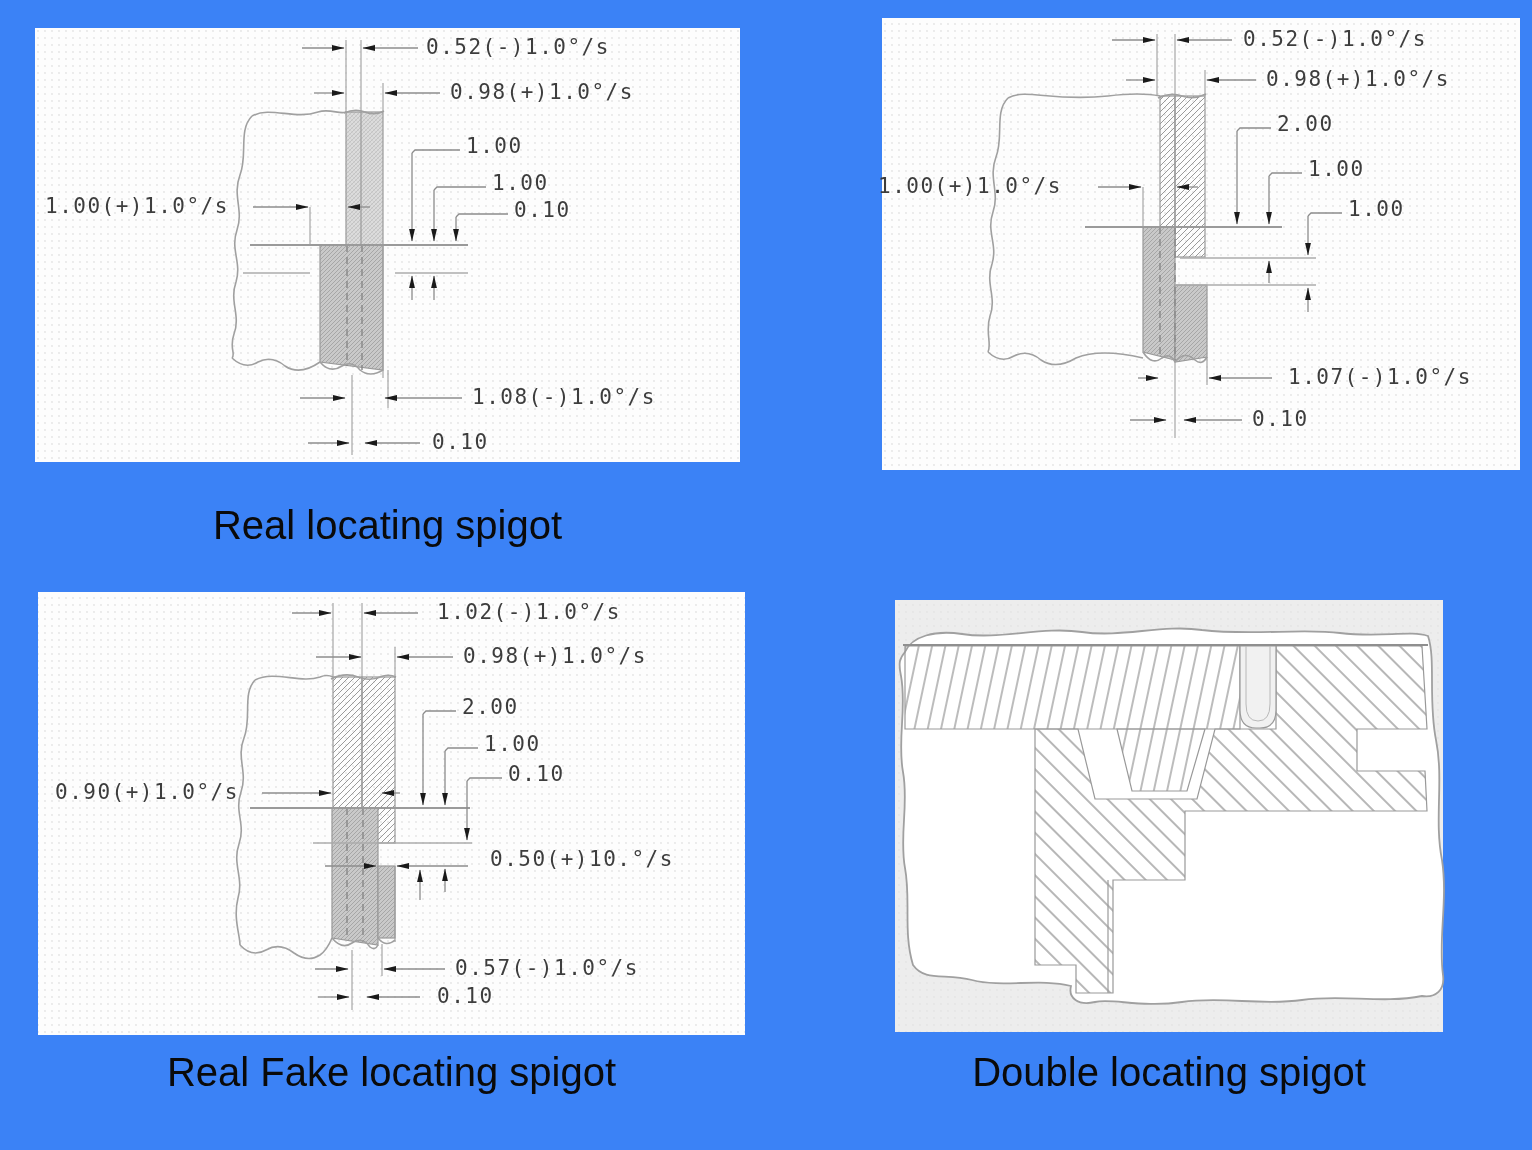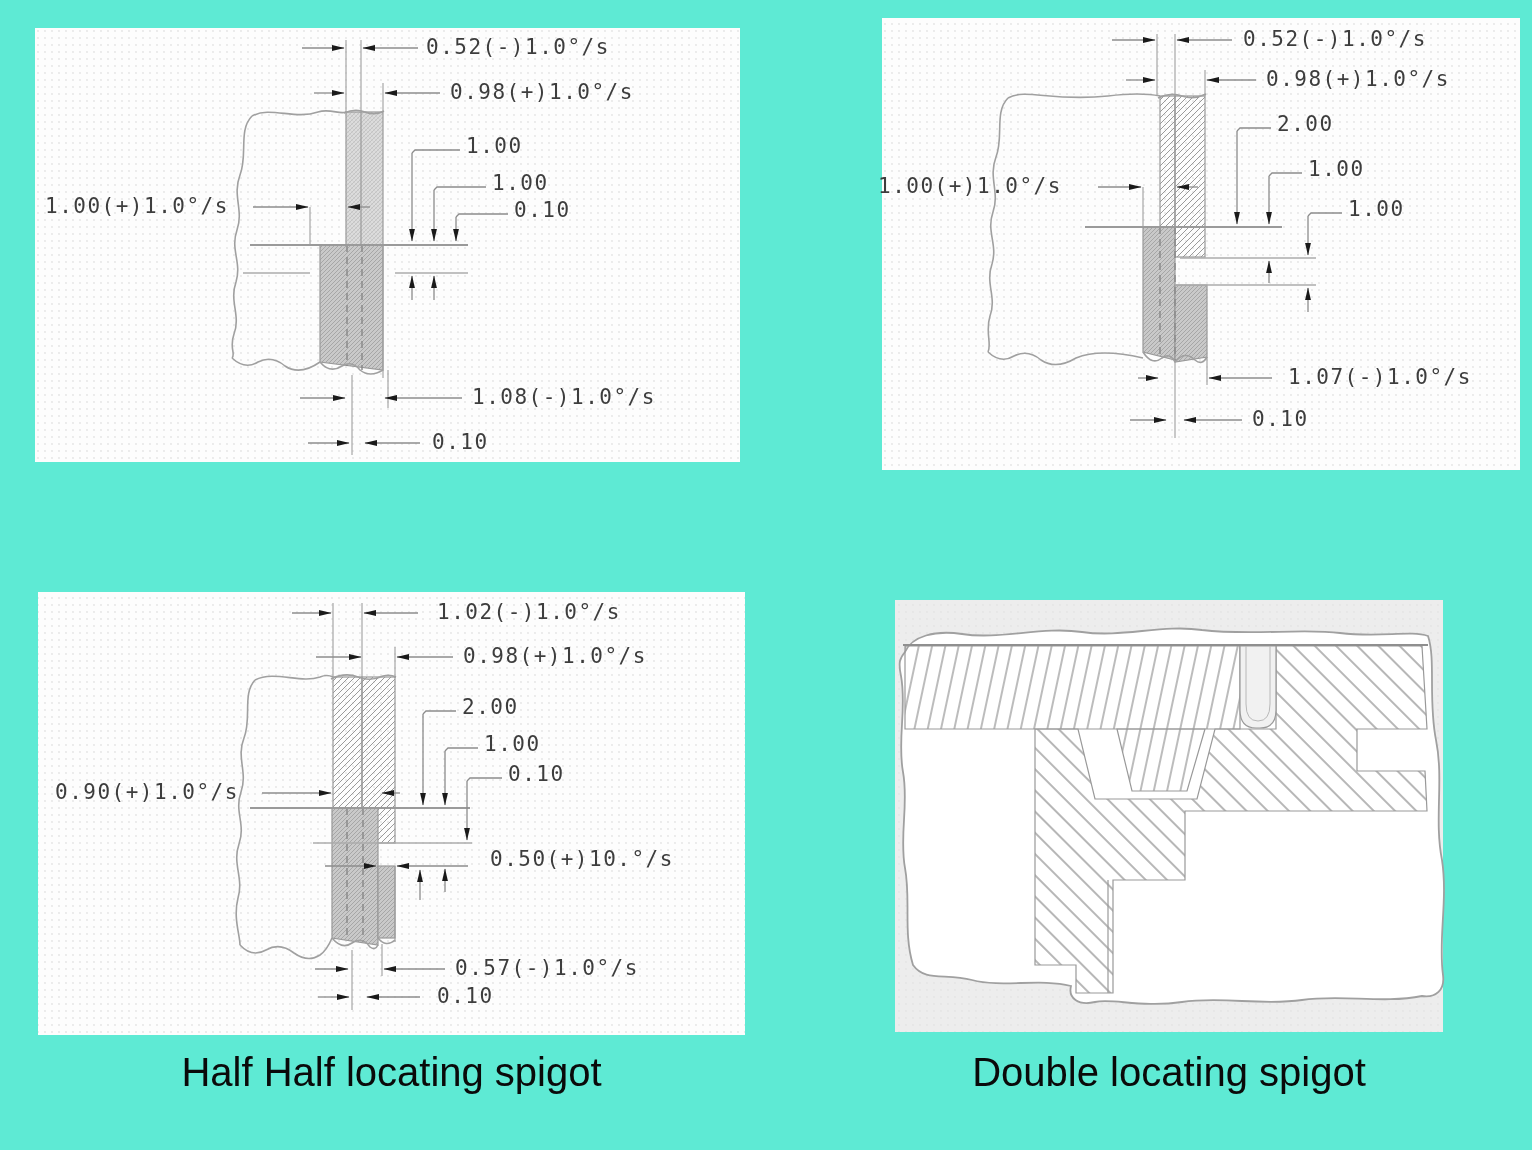--- a/index.html
+++ b/index.html
@@ -1,16 +1,16 @@
 <!DOCTYPE html>
 <html><head>
 <meta charset="utf-8">
 <style>
   html,body{margin:0;padding:0;background:#ffffff;}
-  #canvas{position:relative;width:1532px;height:1150px;background:#5eead4;overflow:hidden;
+  #canvas{position:relative;width:1532px;height:1150px;background:#3b82f6;overflow:hidden;
           font-family:"Liberation Sans", sans-serif;}
   svg{position:absolute;left:0;top:0;}
   .caption{position:absolute;text-align:center;font-size:40px;color:#0a0a0a;
            font-family:"Liberation Sans", sans-serif;letter-spacing:0px;}
   svg text{font-family:"DejaVu Sans Mono", monospace;font-size:21px;fill:#3d3d3d;letter-spacing:1.5px;}
   .oline{stroke:#a0a0a0;stroke-width:1.6;fill:none;}
   .pline{stroke:#9a9a9a;stroke-width:1.9;fill:none;}
   .sline{stroke:#ababab;stroke-width:1.3;fill:none;}
   .dim{stroke:#8c8c8c;stroke-width:1.3;fill:none;}
   .ext{stroke:#9f9f9f;stroke-width:1.1;fill:none;}
@@ -276,16 +276,17 @@
     <polygon points="905,646 1240,646 1240,729 905,729" fill="url(#pSteep)" stroke="#999" stroke-width="1.2"></polygon>
     <polygon points="1117,729 1205,729 1187,791 1132,791" fill="url(#pSteep)" stroke="#999" stroke-width="1.2"></polygon>
 
     <path d="M1240,646 L1240,710 Q1240,728 1256,728 L1260,728 Q1276,728 1276,710 L1276,646 Z" fill="#f1f1f1" stroke="#999" stroke-width="1.2"></path>
     <path d="M1246,646 L1246,704 Q1246,721 1258,721 Q1270,721 1270,704 L1270,646" fill="none" stroke="#b8b8b8" stroke-width="1"></path>
 
     <line x1="903" y1="645" x2="1428" y2="645" stroke="#8f8f8f" stroke-width="1.8"></line>
   </g>
 </svg>
 
-<div class="caption" style="left:38px;top:1050px;width:707px;">Half Half locating spigot</div>
+<div class="caption" style="left:35px;top:503px;width:705px;">Real locating spigot</div>
+<div class="caption" style="left:38px;top:1050px;width:707px;">Real Fake locating spigot</div>
 <div class="caption" style="left:895px;top:1050px;width:548px;">Double locating spigot</div>
 
 </div>
 
 </body></html>

